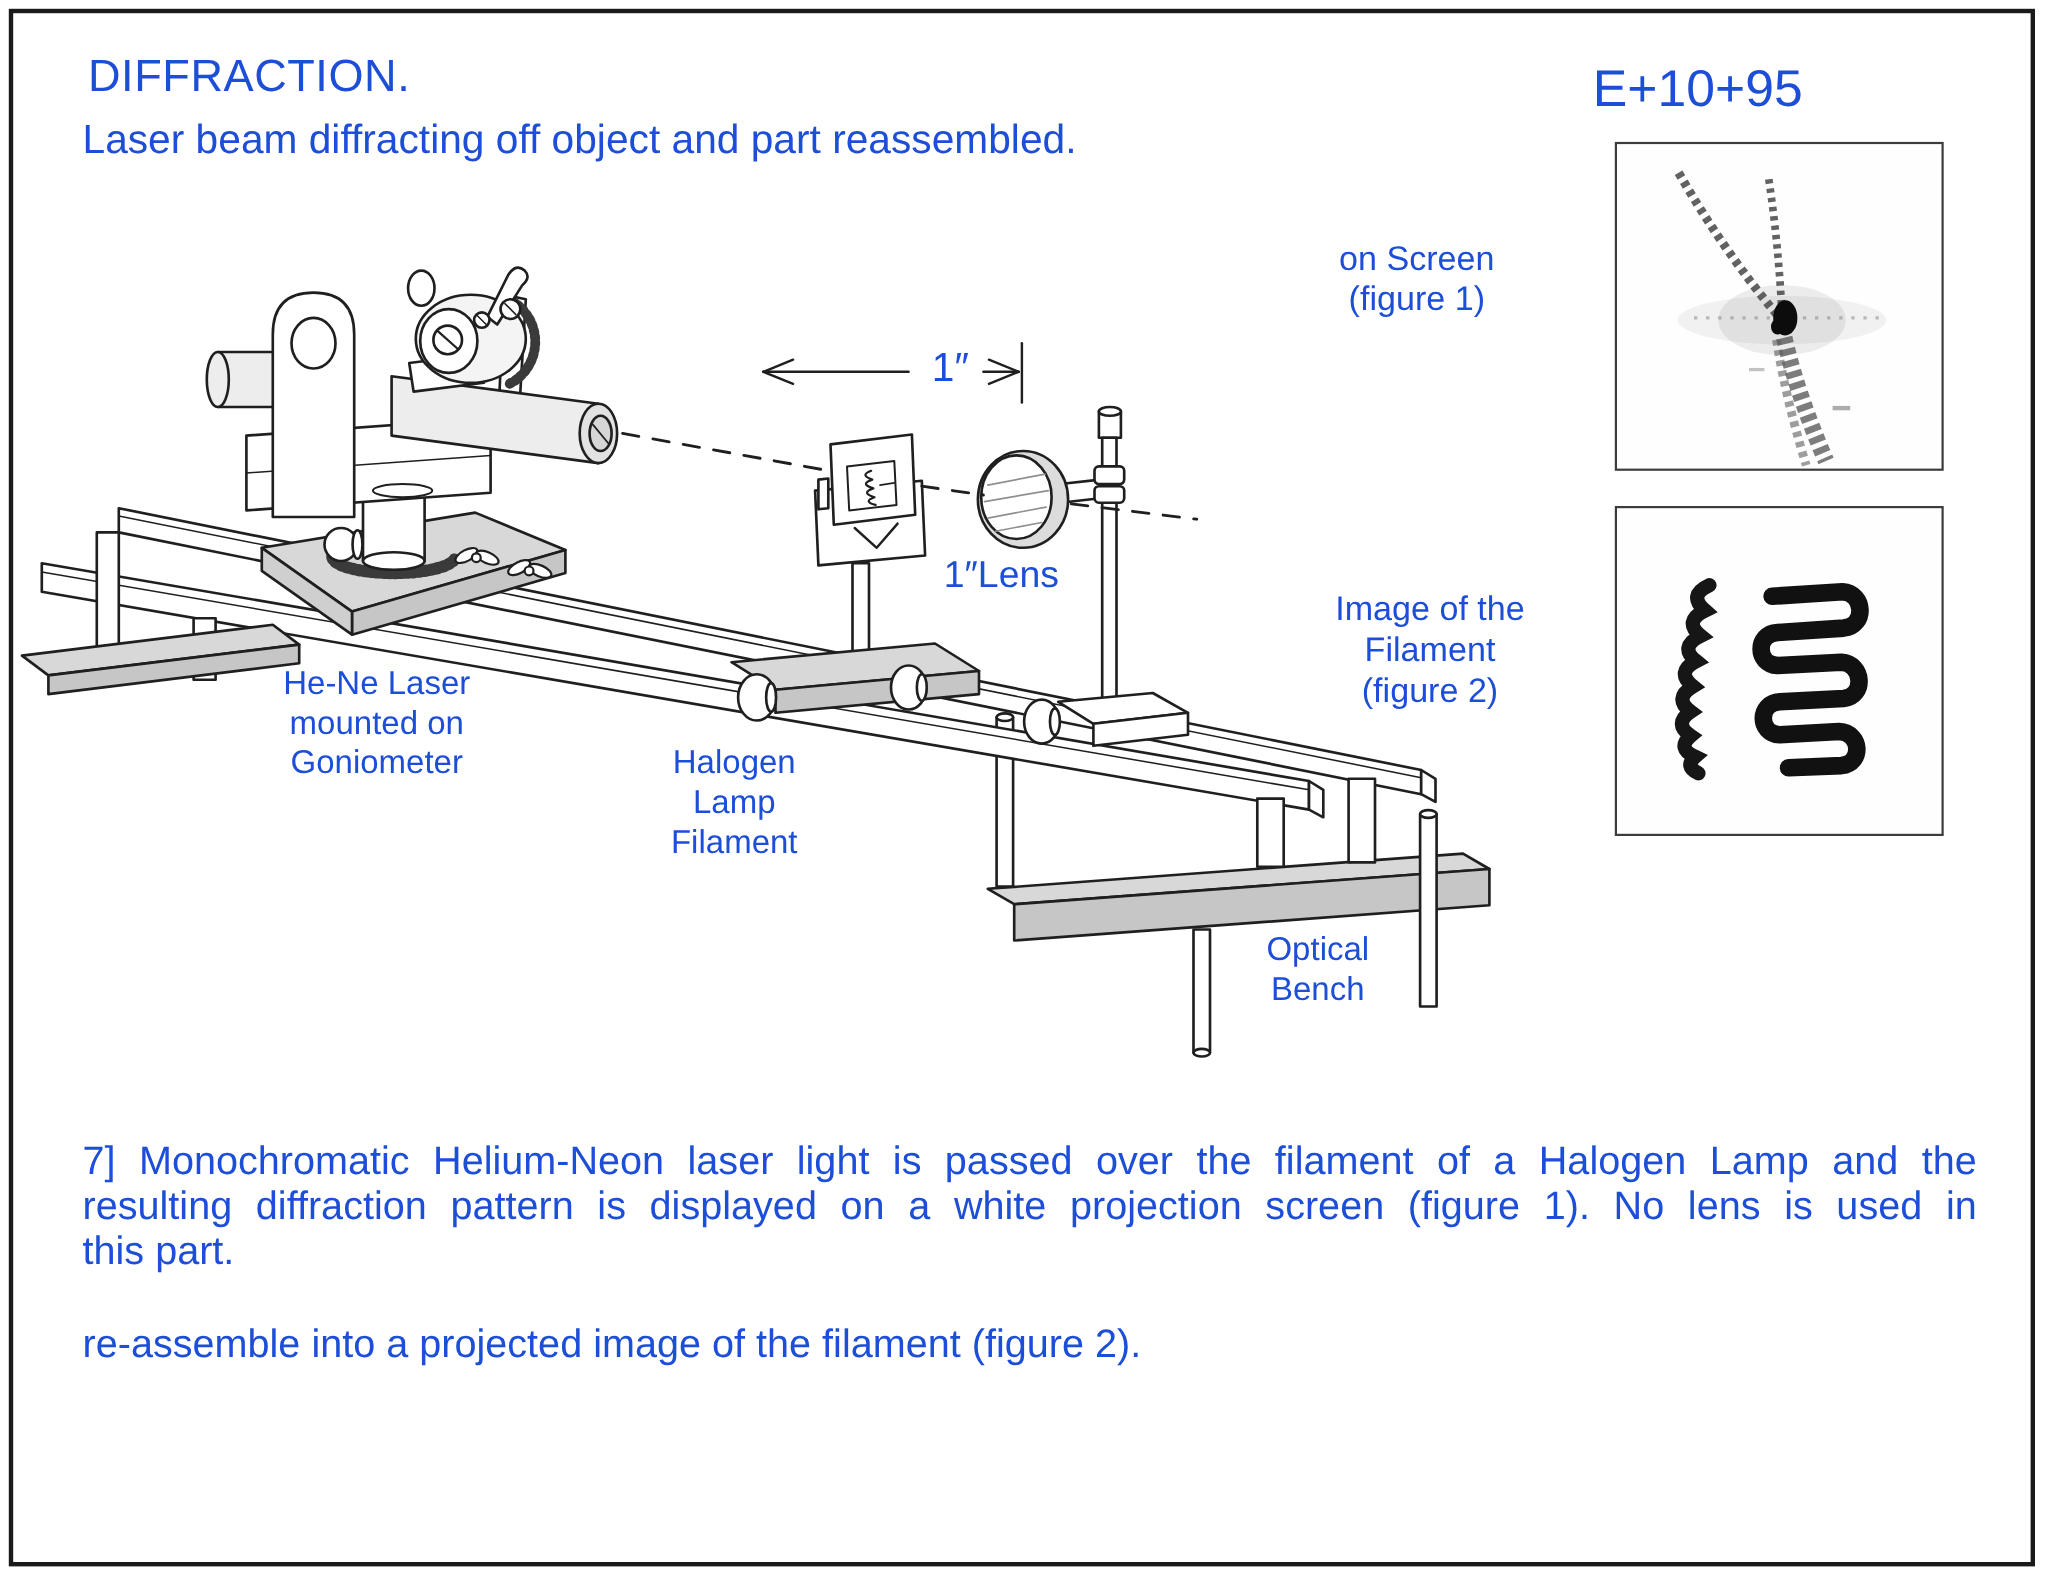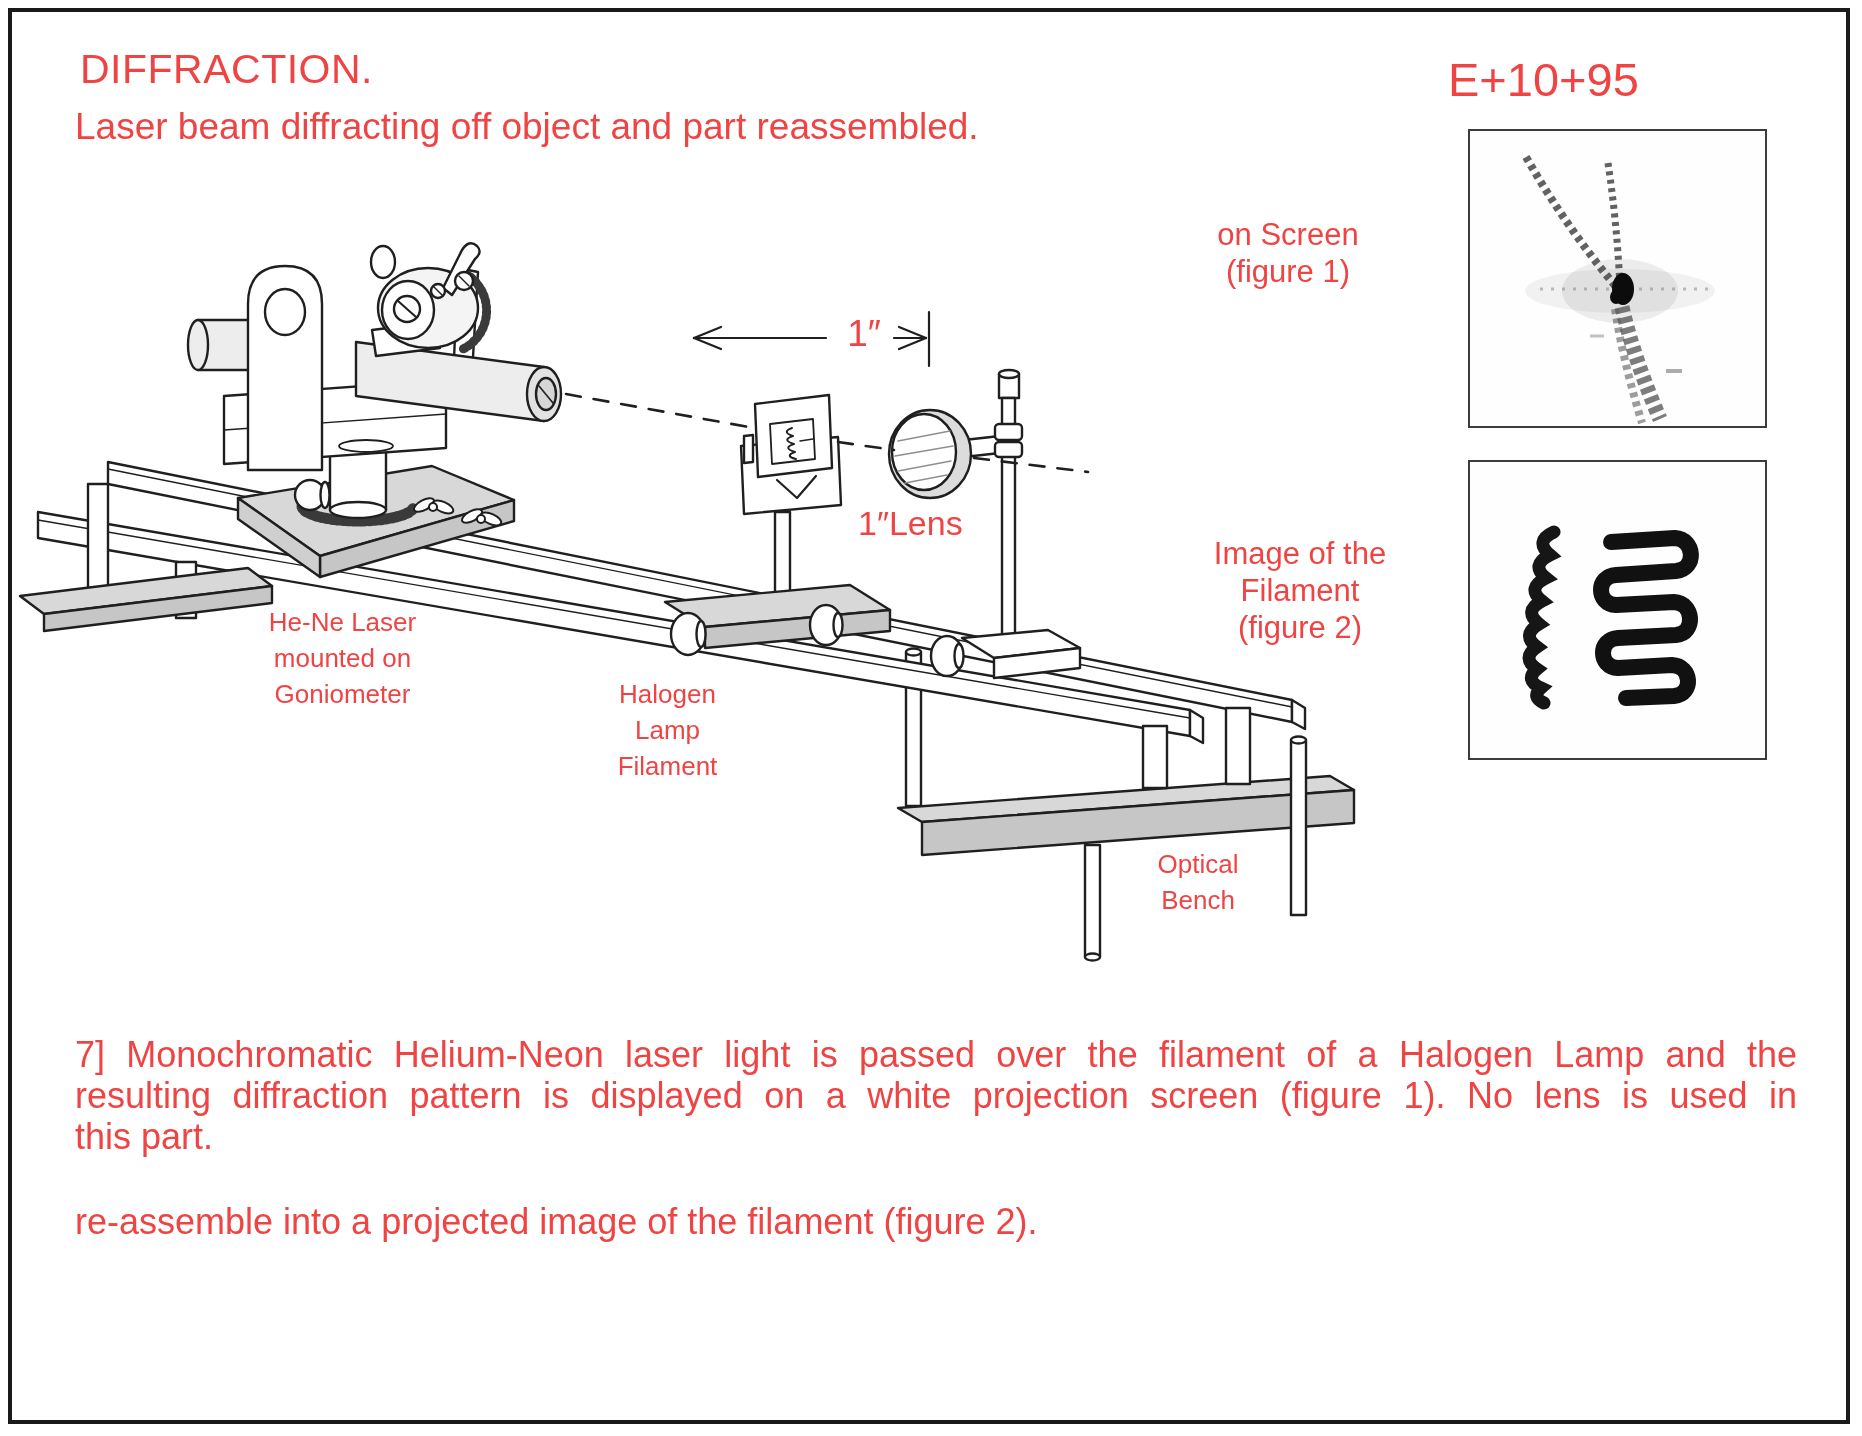--- a/index.html
+++ b/index.html
@@ -1,30 +1,30 @@
 <!DOCTYPE html>
 <html><head>
 <meta charset="utf-8">
 <style>
   html,body{margin:0;padding:0;background:#fff;}
   .page{position:relative;width:1862px;height:1436px;background:#fff;overflow:hidden;
-        font-family:"Liberation Sans", sans-serif;color:#ef4444;}
+        font-family:"Liberation Sans", sans-serif;color:#1d4ed8;}
   .page-border{position:absolute;left:8px;top:8px;width:1842px;height:1416px;
         border:4px solid #1a1a1a;box-sizing:border-box;}
   .abs{position:absolute;}
   .title{left:80px;top:46px;font-size:41px;letter-spacing:.5px;}
   .subtitle{left:75px;top:106px;font-size:37px;}
   .demo-id{left:1448px;top:52px;font-size:47px;}
   .fig-box{position:absolute;width:295px;border:2px solid #3c3c3c;background:#fefefe;box-sizing:content-box;}
   #fig1-box{left:1468px;top:129px;height:295px;}
   #fig2-box{left:1468px;top:460px;height:296px;}
   .caption{position:absolute;text-align:center;font-size:31px;line-height:37px;}
   #fig1-caption{left:1128px;top:216px;width:320px;}
   #fig2-caption{left:1150px;top:535px;width:300px;}
-  .part-label{position:absolute;text-align:center;font-size:26px;line-height:36px;}
+  .part-label{position:absolute;text-align:center;font-size:30px;line-height:36px;}
   #laser-label{left:235px;top:604px;width:215px;}
   #halogen-label{left:565px;top:676px;width:205px;}
   #bench-label{left:1118px;top:846px;width:160px;}
   #lens-label{left:858px;top:504px;font-size:34px;}
   #dim-label{left:834px;top:313px;width:60px;text-align:center;font-size:37px;}
   .para{position:absolute;left:75px;width:1722px;font-size:36px;line-height:41px;}
   #para1{top:1034px;}
   #para2{top:1201px;}
   .pline{white-space:nowrap;}
   .pline.just{white-space:normal;text-align:justify;text-align-last:justify;}

